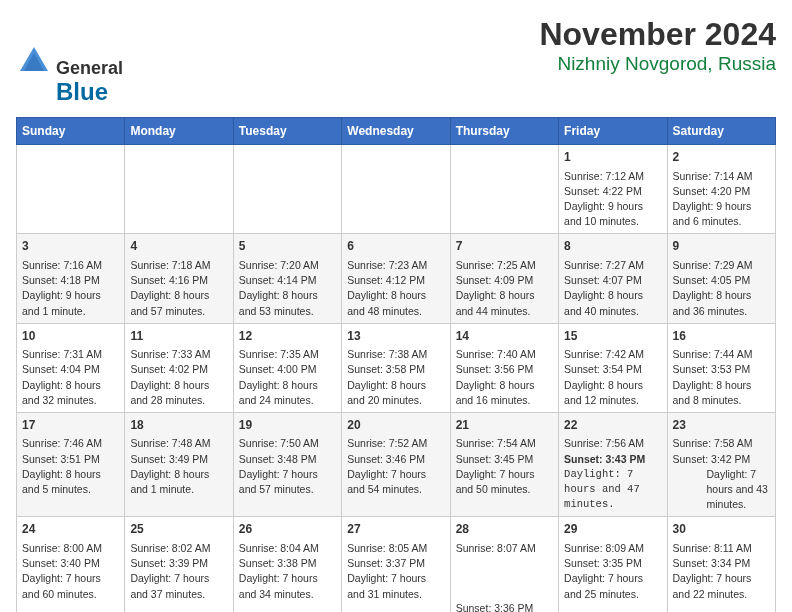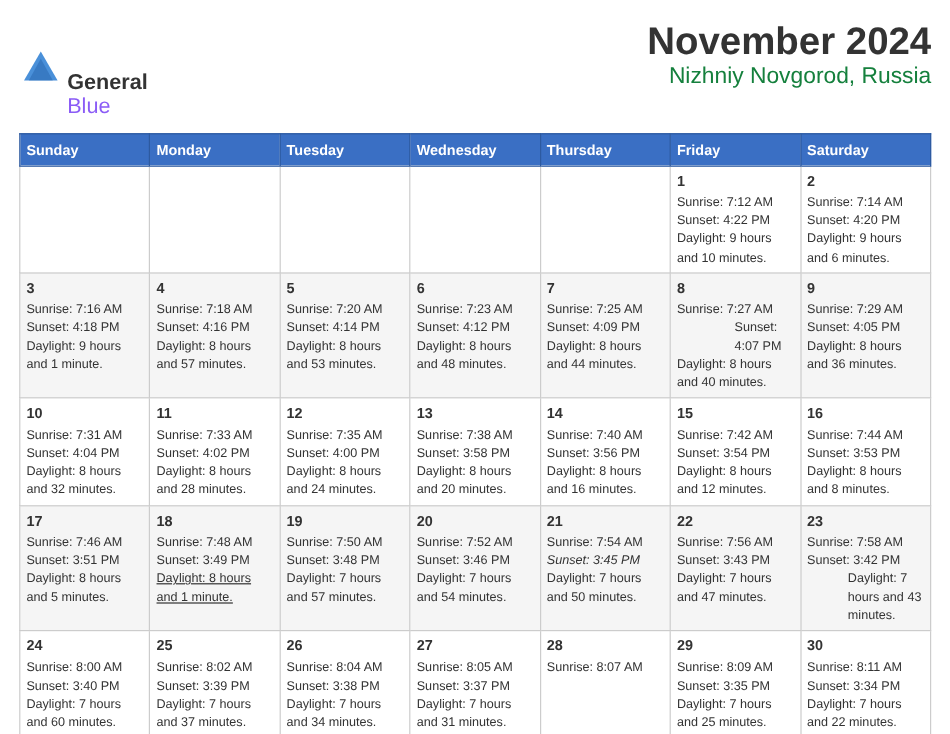--- a/index.html
+++ b/index.html
@@ -25,23 +25,23 @@
       flex-direction: column;
       line-height: 1.1;
       margin-top: 43px;
     }
     .logo-general {
       font-size: 18px;
       font-weight: bold;
       color: #333;
     }
     .logo-blue {
-      font-size: 18px;
-      font-weight: normal;
-      color: #8b5cf6;
+      font-size: 24px;
+      font-weight: bold;
+      color: #0369a1;
     }
     .logo-icon {
       width: 36px;
       height: 36px;
       margin-right: 4px;
     }
     .title-block {
       text-align: right;
     }
     .month-title {
@@ -170,21 +170,21 @@
         </td>
         <td>
           <span class="day-number">7</span>
           <span style="display: block;">Sunrise: 7:25 AM</span>
           <span style="display: block;">Sunset: 4:09 PM</span>
           <span style="display: block;">Daylight: 8 hours and 44 minutes.</span>
         </td>
         <td>
           <span class="day-number">8</span>
           <span style="display: block;">Sunrise: 7:27 AM</span>
-          <span style="display: block; margin-left: 48px;">Sunset: 4:07 PM</span>
+          <span style="display: block;">Sunset: 4:07 PM</span>
           <span style="display: block;">Daylight: 8 hours and 40 minutes.</span>
         </td>
         <td>
           <span class="day-number">9</span>
           <span style="display: block;">Sunrise: 7:29 AM</span>
           <span style="display: block;">Sunset: 4:05 PM</span>
           <span style="display: block;">Daylight: 8 hours and 36 minutes.</span>
         </td>
       </tr>
       <tr>
@@ -235,45 +235,45 @@
         <td>
           <span class="day-number">17</span>
           <span style="display: block;">Sunrise: 7:46 AM</span>
           <span style="display: block;">Sunset: 3:51 PM</span>
           <span style="display: block;">Daylight: 8 hours and 5 minutes.</span>
         </td>
         <td>
           <span class="day-number">18</span>
           <span style="display: block;">Sunrise: 7:48 AM</span>
           <span style="display: block;">Sunset: 3:49 PM</span>
-          <span style="display: block; text-decoration: underline;">Daylight: 8 hours and 1 minute.</span>
+          <span style="display: block;">Daylight: 8 hours and 1 minute.</span>
         </td>
         <td>
           <span class="day-number">19</span>
           <span style="display: block;">Sunrise: 7:50 AM</span>
           <span style="display: block;">Sunset: 3:48 PM</span>
           <span style="display: block;">Daylight: 7 hours and 57 minutes.</span>
         </td>
         <td>
           <span class="day-number">20</span>
           <span style="display: block;">Sunrise: 7:52 AM</span>
           <span style="display: block;">Sunset: 3:46 PM</span>
           <span style="display: block;">Daylight: 7 hours and 54 minutes.</span>
         </td>
         <td>
           <span class="day-number">21</span>
           <span style="display: block;">Sunrise: 7:54 AM</span>
-          <span style="display: block; font-style: italic;">Sunset: 3:45 PM</span>
+          <span style="display: block;">Sunset: 3:45 PM</span>
           <span style="display: block;">Daylight: 7 hours and 50 minutes.</span>
         </td>
         <td>
           <span class="day-number">22</span>
           <span style="display: block;">Sunrise: 7:56 AM</span>
-          <span style="display: block;">Sunset: 3:43 PM</span>
-          <span style="display: block;">Daylight: 7 hours and 47 minutes.</span>
+          <span style="display: block; font-weight: bold;">Sunset: 3:43 PM</span>
+          <span style="display: block; font-family: Liberation Mono, monospace;">Daylight: 7 hours and 47 minutes.</span>
         </td>
         <td>
           <span class="day-number">23</span>
           <span style="display: block;">Sunrise: 7:58 AM</span>
           <span style="display: block;">Sunset: 3:42 PM</span>
           <span style="display: block; margin-left: 34px;">Daylight: 7 hours and 43 minutes.</span>
         </td>
       </tr>
       <tr>
         <td>

